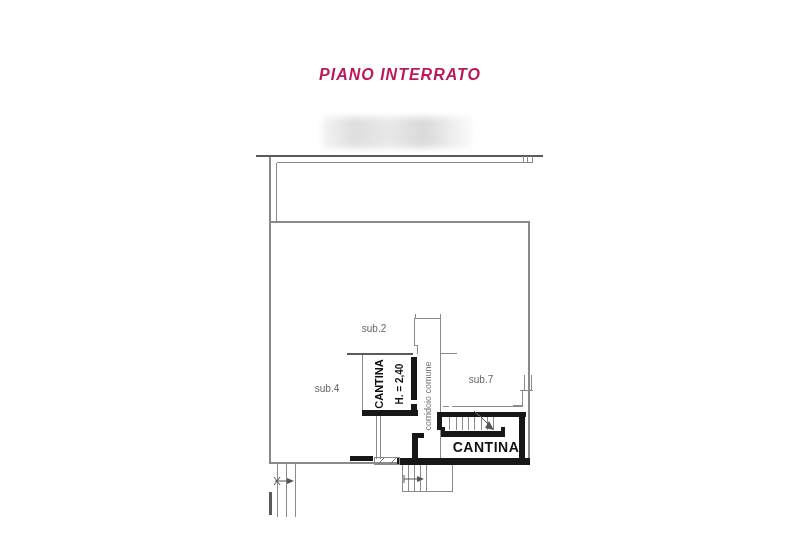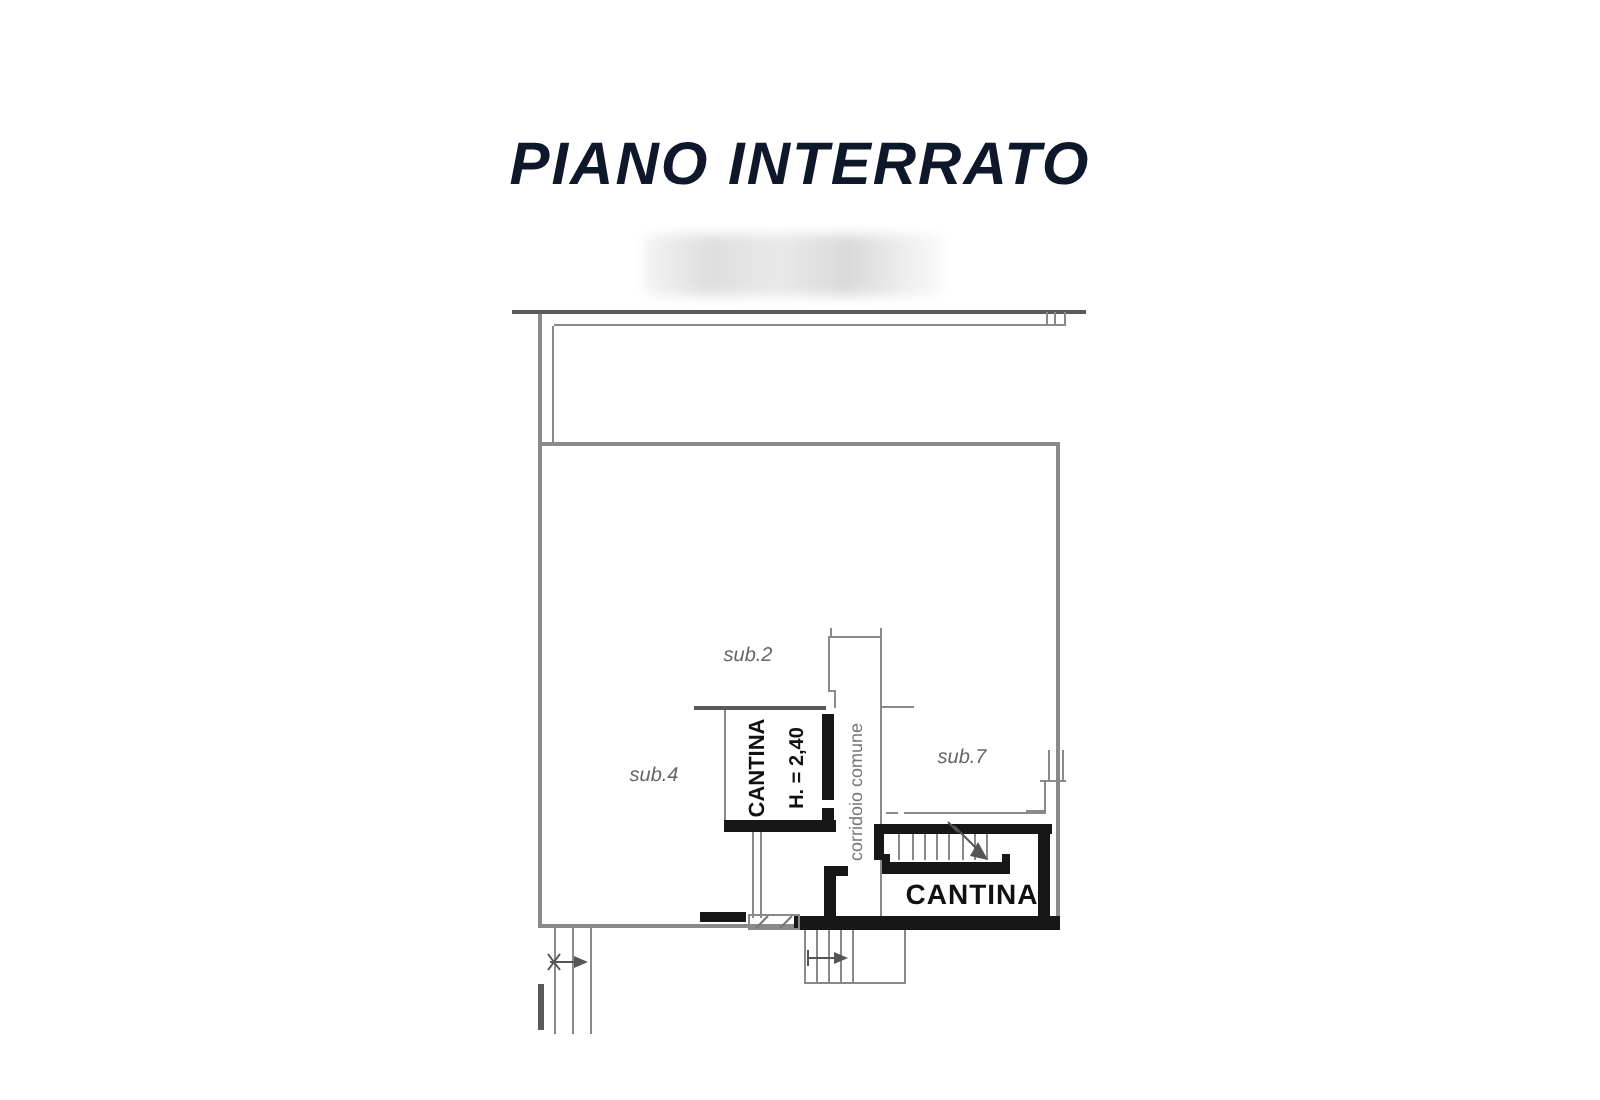--- a/index.html
+++ b/index.html
@@ -8,26 +8,26 @@
   .abs{position:absolute;}
   
   .g{position:absolute;background:#8a8a8a;}
   
   .d{position:absolute;background:#5a5a5a;}
   
   .w{position:absolute;background:#171717;}
   
   .wh{position:absolute;background:#ffffff;}
   .title{position:absolute;left:0;top:66px;width:800px;text-align:center;
-         font-size:30px;font-weight:bold;font-style:italic;letter-spacing:1px;color:#0f172a;}
+         font-size:16px;font-weight:bold;font-style:italic;letter-spacing:1px;color:#be185d;}
   .watermark{position:absolute;left:322px;top:117px;width:150px;height:31px;border-radius:5px;
              background:linear-gradient(90deg,#f4f4f4 0%,#dedede 22%,#e9e9e9 45%,#d9d9d9 68%,#efefef 88%,#fafafa 100%);
              filter:blur(3px);}
   .rect-outline{position:absolute;border:2px solid #8a8a8a;box-sizing:border-box;background:transparent;}
-  .lbl{position:absolute;color:#666666;font-size:10px;white-space:nowrap;transform:translate(-50%,-50%);font-style:italic;}
+  .lbl{position:absolute;color:#666666;font-size:10px;white-space:nowrap;transform:translate(-50%,-50%);}
   .lbl-rot{position:absolute;color:#777777;font-size:9px;white-space:nowrap;
            transform:translate(-50%,-50%) rotate(-90deg);}
   .room-big{position:absolute;color:#111111;font-size:14px;font-weight:bold;letter-spacing:.5px;
             white-space:nowrap;transform:translate(-50%,-50%);}
   .box-rot{position:absolute;color:#111111;font-weight:bold;white-space:nowrap;
            transform:translate(-50%,-50%) rotate(-90deg);}
   svg{position:absolute;left:0;top:0;}
 </style>
 </head>
 <body>

